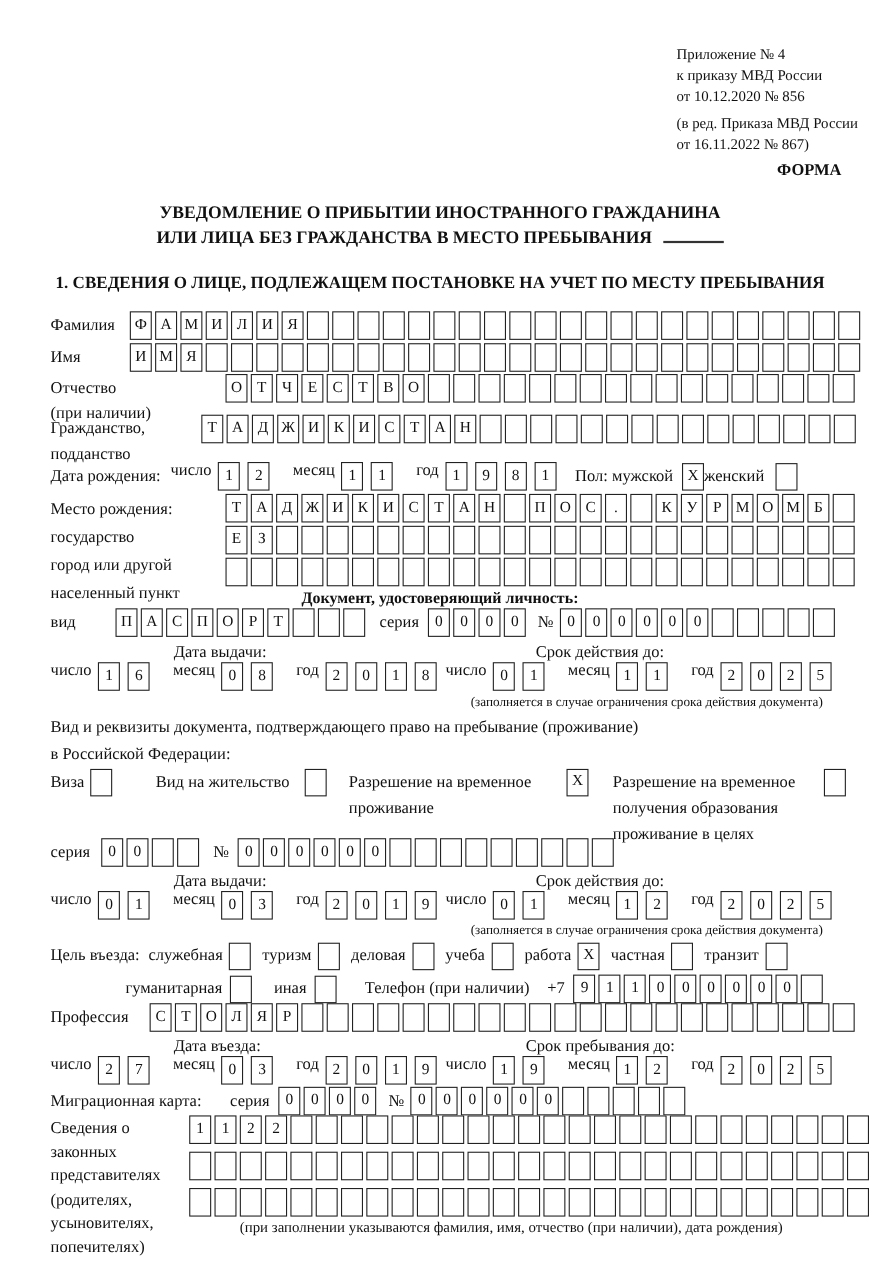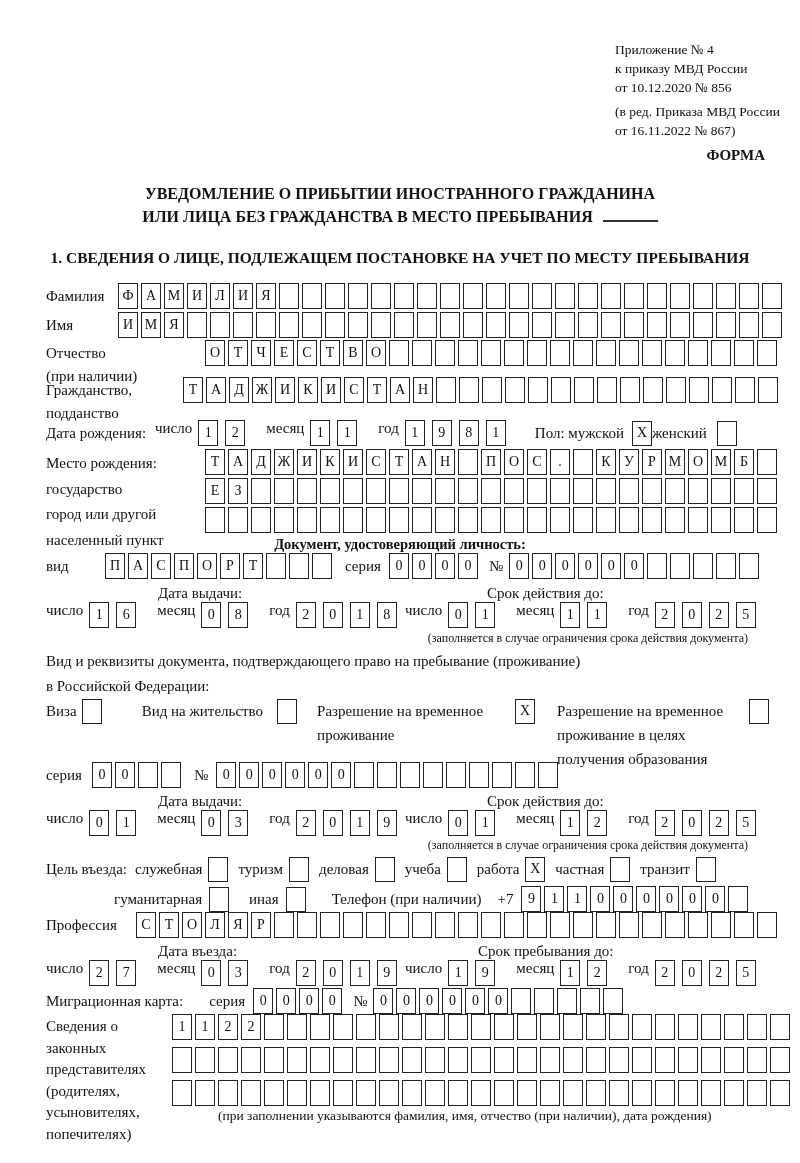--- a/index.html
+++ b/index.html
@@ -207,21 +207,21 @@
           <span class="cell">1</span>
         </span>
       <span class="dlabel">год</span>
       <span class="cells">
           <span class="cell">1</span>
           <span class="cell">9</span>
           <span class="cell">8</span>
           <span class="cell">1</span>
         </span>
     </span>
-    <span style="margin-left:22px">Пол: мужской</span>
+    <span style="margin-left:10px">Пол: мужской</span>
     <span class="cb" style="margin-left:8px">X</span>
     <span style="">женский</span>
     <span class="cb" style="margin-left:10px"></span>
   </div>
 
   <div class="abs frow" style="top:449px;left:46px">
     <span class="lblcol" style="width:159px;line-height:25.5px">
       <div>Место рождения:</div>
       <div>государство</div>
       <div>город или другой</div>
@@ -410,22 +410,22 @@
     <span class="opt" style="margin-left:20px">
       <span class="olabel" style="width:190px">
         <div>Разрешение на временное</div>
         <div>проживание</div>
       </span>
       <span class="cb" style="margin-left:8px">X</span>
     </span>
     <span class="opt" style="margin-left:22px">
       <span class="olabel" style="width:182px">
         <div>Разрешение на временное</div>
+        <div>получения образования</div>
         <div>проживание в целях</div>
-        <div>получения образования</div>
       </span>
       <span class="cb" style="margin-left:10px"></span>
     </span>
   </div>
 
   <div class="abs mrow" style="top:762px;left:46px">
     <span>серия</span>
     <span class="cells" style="margin-left:10px">
         <span class="cell">0</span>
         <span class="cell">0</span>

